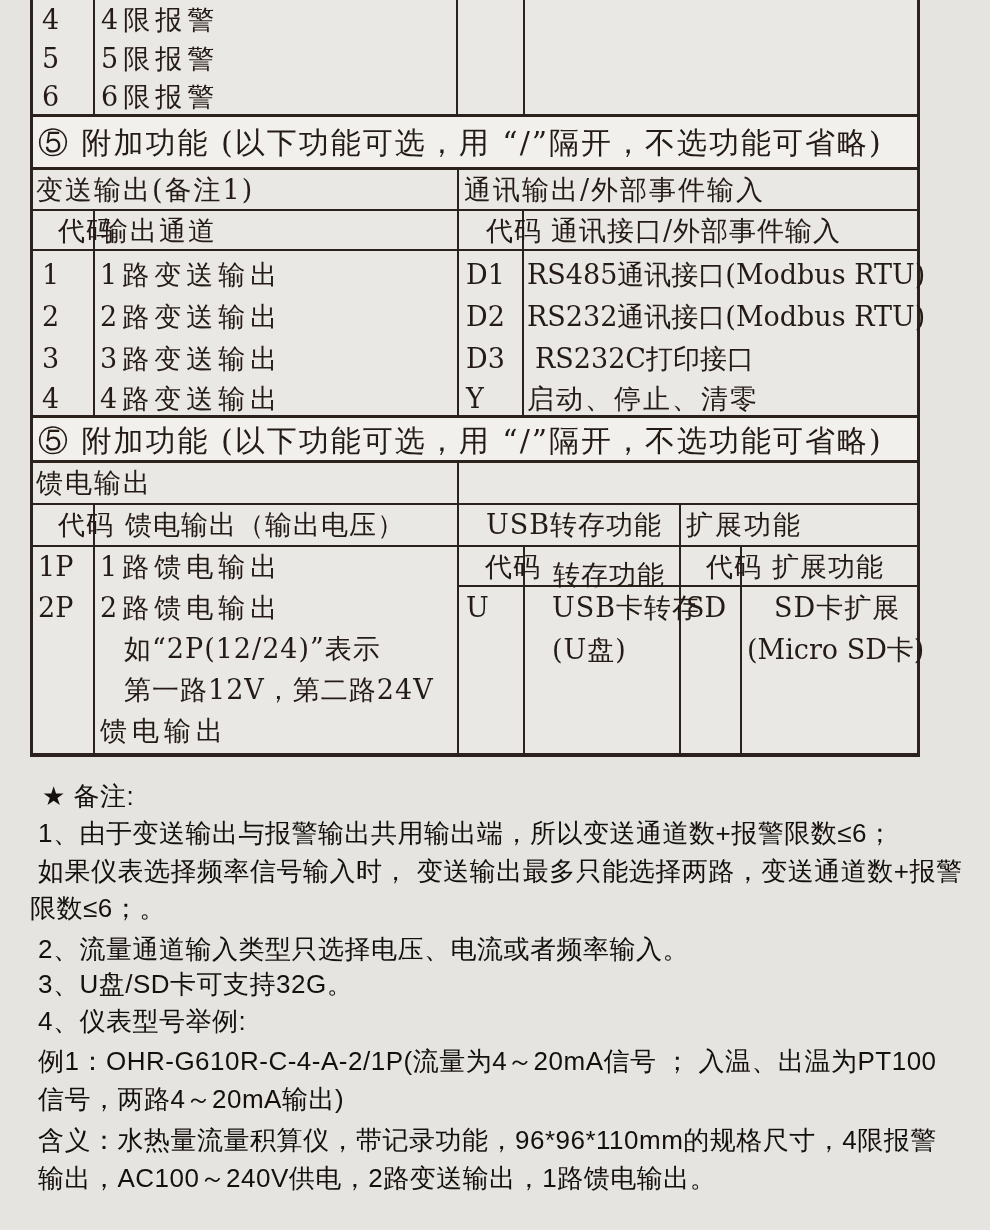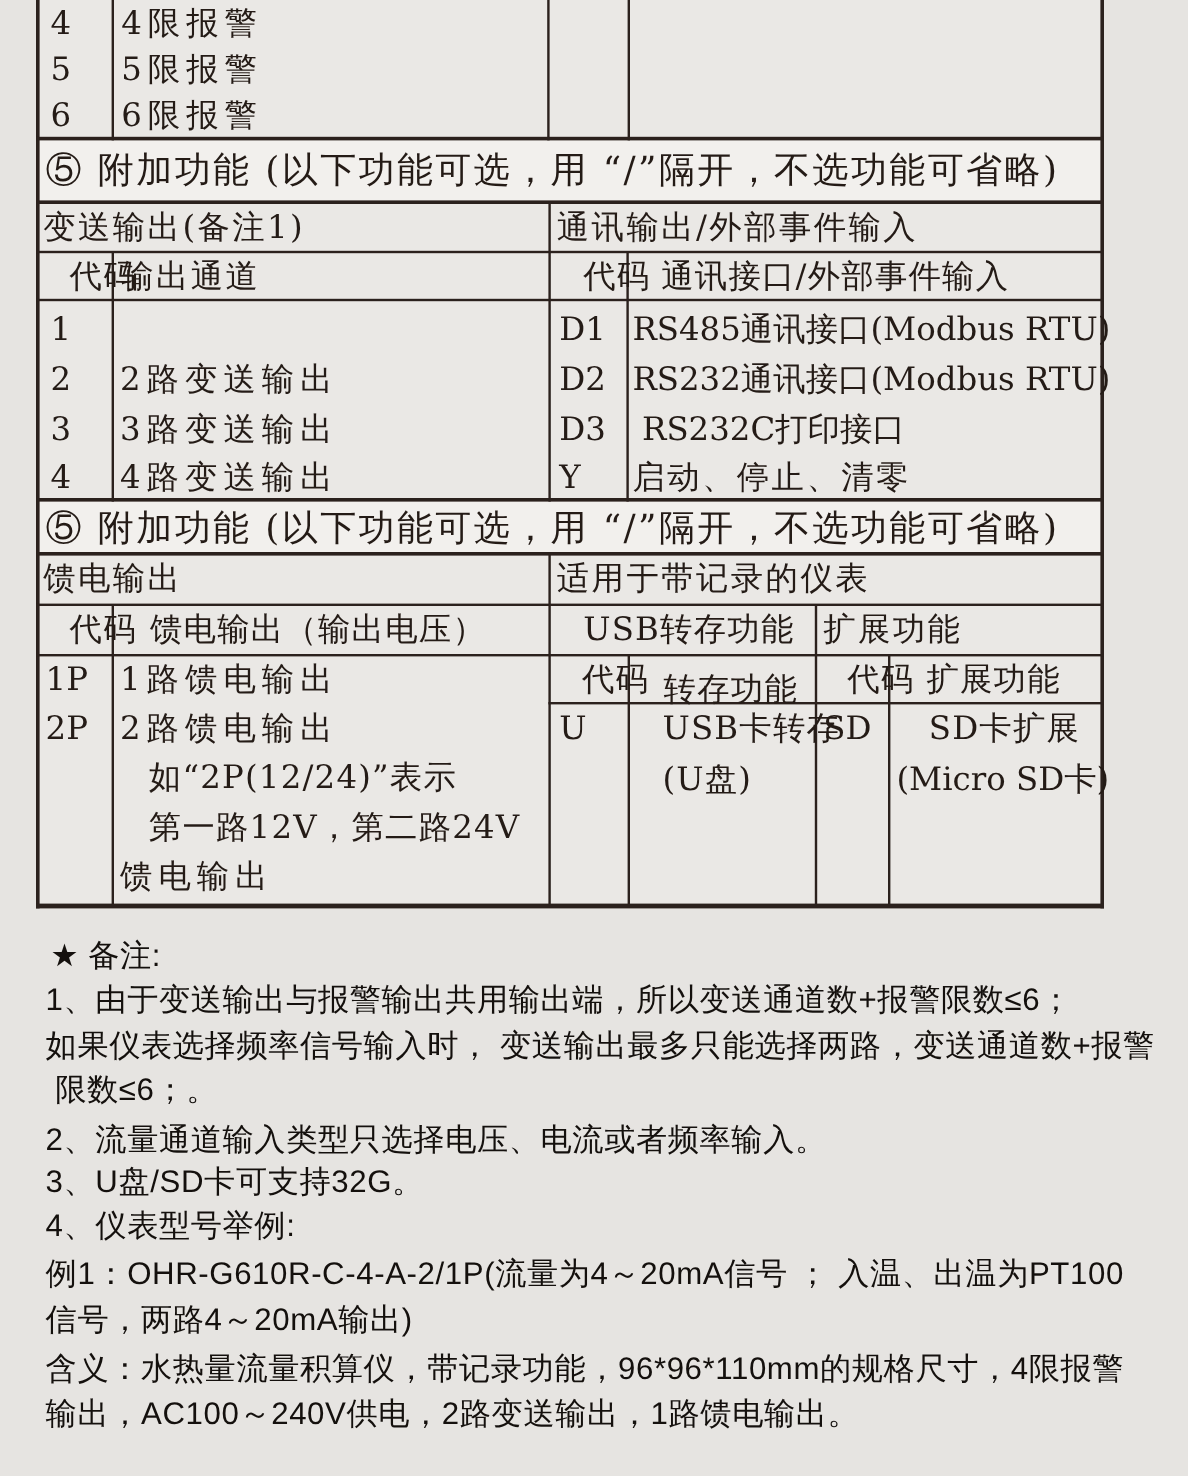--- a/index.html
+++ b/index.html
@@ -94,40 +94,40 @@
 
   <div class="t ls2" style="left:36px;top:175px;">变送输出(备注1)</div>
   <div class="t ls2" style="left:464px;top:175px;">通讯输出/外部事件输入</div>
 
   <div class="t ls1" style="left:34px;top:216px;">代码</div>
   <div class="t ls2" style="left:101px;top:216px;">输出通道</div>
   <div class="t ls1" style="left:462px;top:216px;">代码</div>
   <div class="t ls1" style="left:527px;top:216px;">通讯接口/外部事件输入</div>
 
   <div class="t" style="left:42px;top:260px;">1</div>
+  <div class="t ls5" style="left:100px;top:260px;">1路变送输出</div>
   <div class="t" style="left:42px;top:302px;">2</div>
   <div class="t ls5" style="left:100px;top:302px;">2路变送输出</div>
   <div class="t" style="left:42px;top:344px;">3</div>
   <div class="t ls5" style="left:100px;top:344px;">3路变送输出</div>
   <div class="t" style="left:42px;top:384px;">4</div>
   <div class="t ls5" style="left:100px;top:384px;">4路变送输出</div>
 
   <div class="t" style="left:466px;top:260px;">D1</div>
   <div class="t" style="left:527px;top:260px;">RS485通讯接口(Modbus RTU)</div>
   <div class="t" style="left:466px;top:302px;">D2</div>
   <div class="t" style="left:527px;top:302px;">RS232通讯接口(Modbus RTU)</div>
   <div class="t" style="left:466px;top:344px;">D3</div>
   <div class="t" style="left:535px;top:344px;">RS232C打印接口</div>
   <div class="t" style="left:466px;top:384px;">Y</div>
   <div class="t ls2" style="left:527px;top:384px;">启动、停止、清零</div>
 
   <div class="t fs30 ls2" style="left:38px;top:424px;">⑤ 附加功能 (以下功能可选，用 “/”隔开，不选功能可省略)</div>
 
   <div class="t ls2" style="left:36px;top:468px;">馈电输出</div>
-  <div class="t ls2" style="left:464px;top:468px;">适用于带记录的仪表</div>
 
   <div class="t ls1" style="left:34px;top:510px;">代码</div>
   <div class="t ls1" style="left:462px;top:510px;">USB转存功能</div>
   <div class="t ls1" style="left:101px;top:510px;">馈电输出（输出电压）</div>
   <div class="t ls2" style="left:686px;top:510px;">扩展功能</div>
 
   <div class="t" style="left:38px;top:552px;">1P</div>
   <div class="t ls5" style="left:100px;top:552px;">1路馈电输出</div>
   <div class="t ls1" style="left:461px;top:552px;">代码</div>
   <div class="t ls1" style="left:529px;top:560px;">转存功能</div>
@@ -144,21 +144,21 @@
   <div class="t ls1" style="left:528px;top:593px;">USB卡转存</div>
   <div class="t ls1" style="left:528px;top:635px;">(U盘)</div>
   <div class="t" style="left:686px;top:593px;">SD</div>
   <div class="t ls1" style="left:750px;top:593px;">SD卡扩展</div>
   <div class="t" style="left:747px;top:635px;">(Micro SD卡)</div>
 
   <div>
     <div class="note" style="left:42px;top:780px;">★ 备注:</div>
     <div class="note" style="left:38px;top:817px;">1、由于变送输出与报警输出共用输出端，所以变送通道数+报警限数≤6；</div>
     <div class="note" style="left:38px;top:855px;">如果仪表选择频率信号输入时， 变送输出最多只能选择两路，变送通道数+报警</div>
-    <div class="note" style="left:46px;top:892px;text-align:center;">限数≤6；。</div>
+    <div class="note" style="left:30px;top:892px;text-align:center;">限数≤6；。</div>
     <div class="note" style="left:38px;top:933px;">2、流量通道输入类型只选择电压、电流或者频率输入。</div>
     <div class="note" style="left:38px;top:968px;">3、U盘/SD卡可支持32G。</div>
     <div class="note" style="left:38px;top:1005px;text-align:center;">4、仪表型号举例:</div>
     <div class="note" style="left:38px;top:1045px;">例1：OHR-G610R-C-4-A-2/1P(流量为4～20mA信号 ； 入温、出温为PT100</div>
     <div class="note" style="left:38px;top:1083px;">信号，两路4～20mA输出)</div>
     <div class="note" style="left:38px;top:1124px;">含义：水热量流量积算仪，带记录功能，96*96*110mm的规格尺寸，4限报警</div>
     <div class="note" style="left:38px;top:1162px;">输出，AC100～240V供电，2路变送输出，1路馈电输出。</div>
   </div>
 
 </div>

